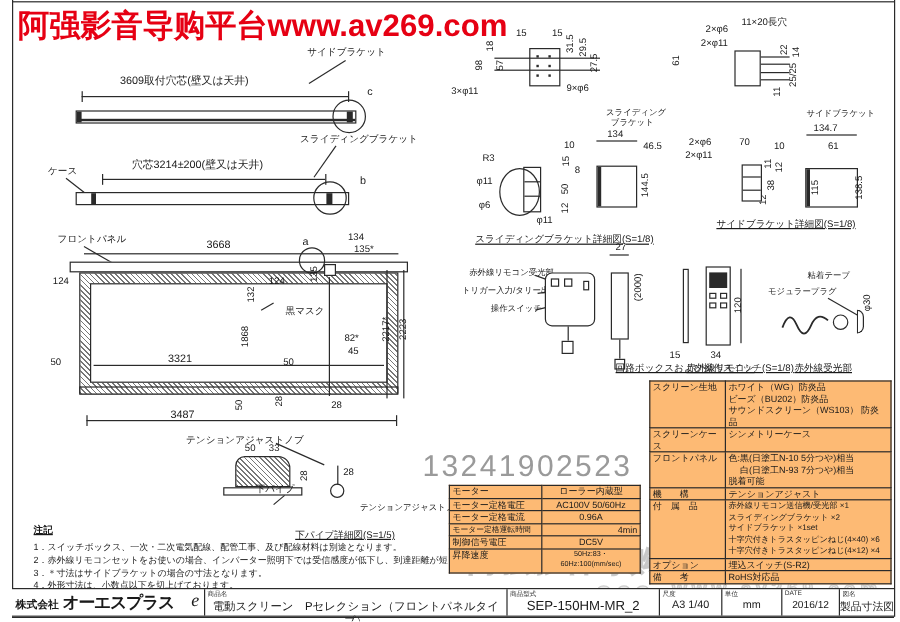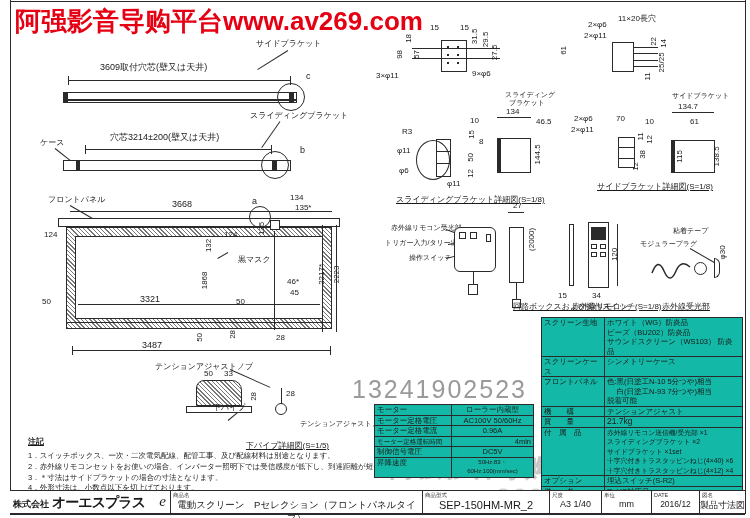--- a/index.html
+++ b/index.html
@@ -12,21 +12,21 @@
   .vl{position:absolute;background:#2a2a2a;width:1px;}
   .rc{position:absolute;border:1px solid #2a2a2a;box-sizing:border-box;background:#fff;}
   .fill{position:absolute;background:#2a2a2a;}
   .cir{position:absolute;border:1px solid #2a2a2a;border-radius:50%;box-sizing:border-box;}
   .hatch{background:repeating-linear-gradient(45deg,#777 0 1px,#fff 1px 3px);}
   .ld{position:absolute;height:1px;background:#2a2a2a;transform-origin:0 50%;}
   .cap{font-size:8px;text-decoration:underline;}
   .wm-red{position:absolute;left:15px;top:4px;font-size:26px;font-weight:bold;color:#e60013;letter-spacing:0px;}
   .wm-phone{position:absolute;left:352px;top:375px;font-size:25px;color:#9a9a9a;letter-spacing:2px;}
   .wm-ghost{position:absolute;color:rgba(190,190,190,0.30);-webkit-text-stroke:1px rgba(170,170,170,0.55);font-weight:bold;}
-  .tbl{position:absolute;border-collapse:collapse;table-layout:fixed;background:#14b8a6;}
+  .tbl{position:absolute;border-collapse:collapse;table-layout:fixed;background:#fdba74;}
   .tbl td{border:1px solid #2a2a2a;padding:0 2px;vertical-align:top;font-size:7.5px;line-height:9.5px;}
   .tb{position:absolute;display:flex;border-top:1.5px solid #2a2a2a;border-bottom:1.5px solid #2a2a2a;background:#fff;box-sizing:border-box;}
   .tb .cell{border-left:1px solid #2a2a2a;position:relative;box-sizing:border-box;height:100%;}
   .tb .cell:first-child{border-left:none;}
   .mini{position:absolute;left:2px;top:1px;font-size:5.5px;color:#333;}
   .cval{position:absolute;left:0;right:0;top:8px;text-align:center;font-size:9px;}
 </style>
 </head>
 <body>
 
@@ -174,21 +174,21 @@
   <div class="vl" style="left:72px;top:346px;height:9px"></div>
   <div class="vl" style="left:330px;top:346px;height:9px"></div>
   <div class="l" style="left:155px;top:363px">テンションアジャストノブ</div>
   <div class="ld" style="left:230px;top:369px;width:44px;transform:rotate(24deg)"></div>
 
   <div class="rc" style="left:270px;top:220px;width:10px;height:10px"></div>
   <div class="vl" style="left:274px;top:231px;height:99px"></div>
   <div class="l" style="left:290px;top:194px">134</div>
   <div class="l" style="left:295px;top:204px">135*</div>
   <div class="l v" style="left:256px;top:224px">135</div>
-  <div class="l" style="left:287px;top:278px">46*</div>
+  <div class="l" style="left:287px;top:278px">82*</div>
   <div class="l" style="left:290px;top:289px">45</div>
   <div class="l" style="left:276px;top:334px">28</div>
   <div class="vl" style="left:322px;top:225px;height:107px"></div>
   <div class="vl" style="left:336px;top:225px;height:107px"></div>
   <div class="l v" style="left:312px;top:270px">2217*</div>
   <div class="l v" style="left:328px;top:270px">2223</div>
 
   <div class="l s7" style="left:391px;top:224px">赤外線リモコン受光部</div>
   <div class="l s7" style="left:385px;top:239px">トリガー入力/タリー出力</div>
   <div class="l s7" style="left:409px;top:254px">操作スイッチ</div>
@@ -300,24 +300,20 @@
             <div>色:黒(日塗工N-10 5分つや)相当</div>
             <div>　 白(日塗工N-93 7分つや)相当</div>
             <div>脱着可能</div>
           </td>
         </tr>
     <tr>
           <td>機　　構</td>
       <td>テンションアジャスト</td>
         </tr>
     <tr>
-          <td>質　　量</td>
-      <td style="font-size:8.5px">21.7kg</td>
-        </tr>
-    <tr>
           <td>付　属　品</td>
       <td style="font-size:6.8px">
             <div>赤外線リモコン送信機/受光部 ×1</div>
             <div>スライディングブラケット ×2</div>
             <div>サイドブラケット ×1set</div>
             <div>十字穴付きトラスタッピンねじ(4×40) ×6</div>
             <div>十字穴付きトラスタッピンねじ(4×12) ×4</div>
           </td>
         </tr>
     <tr>

